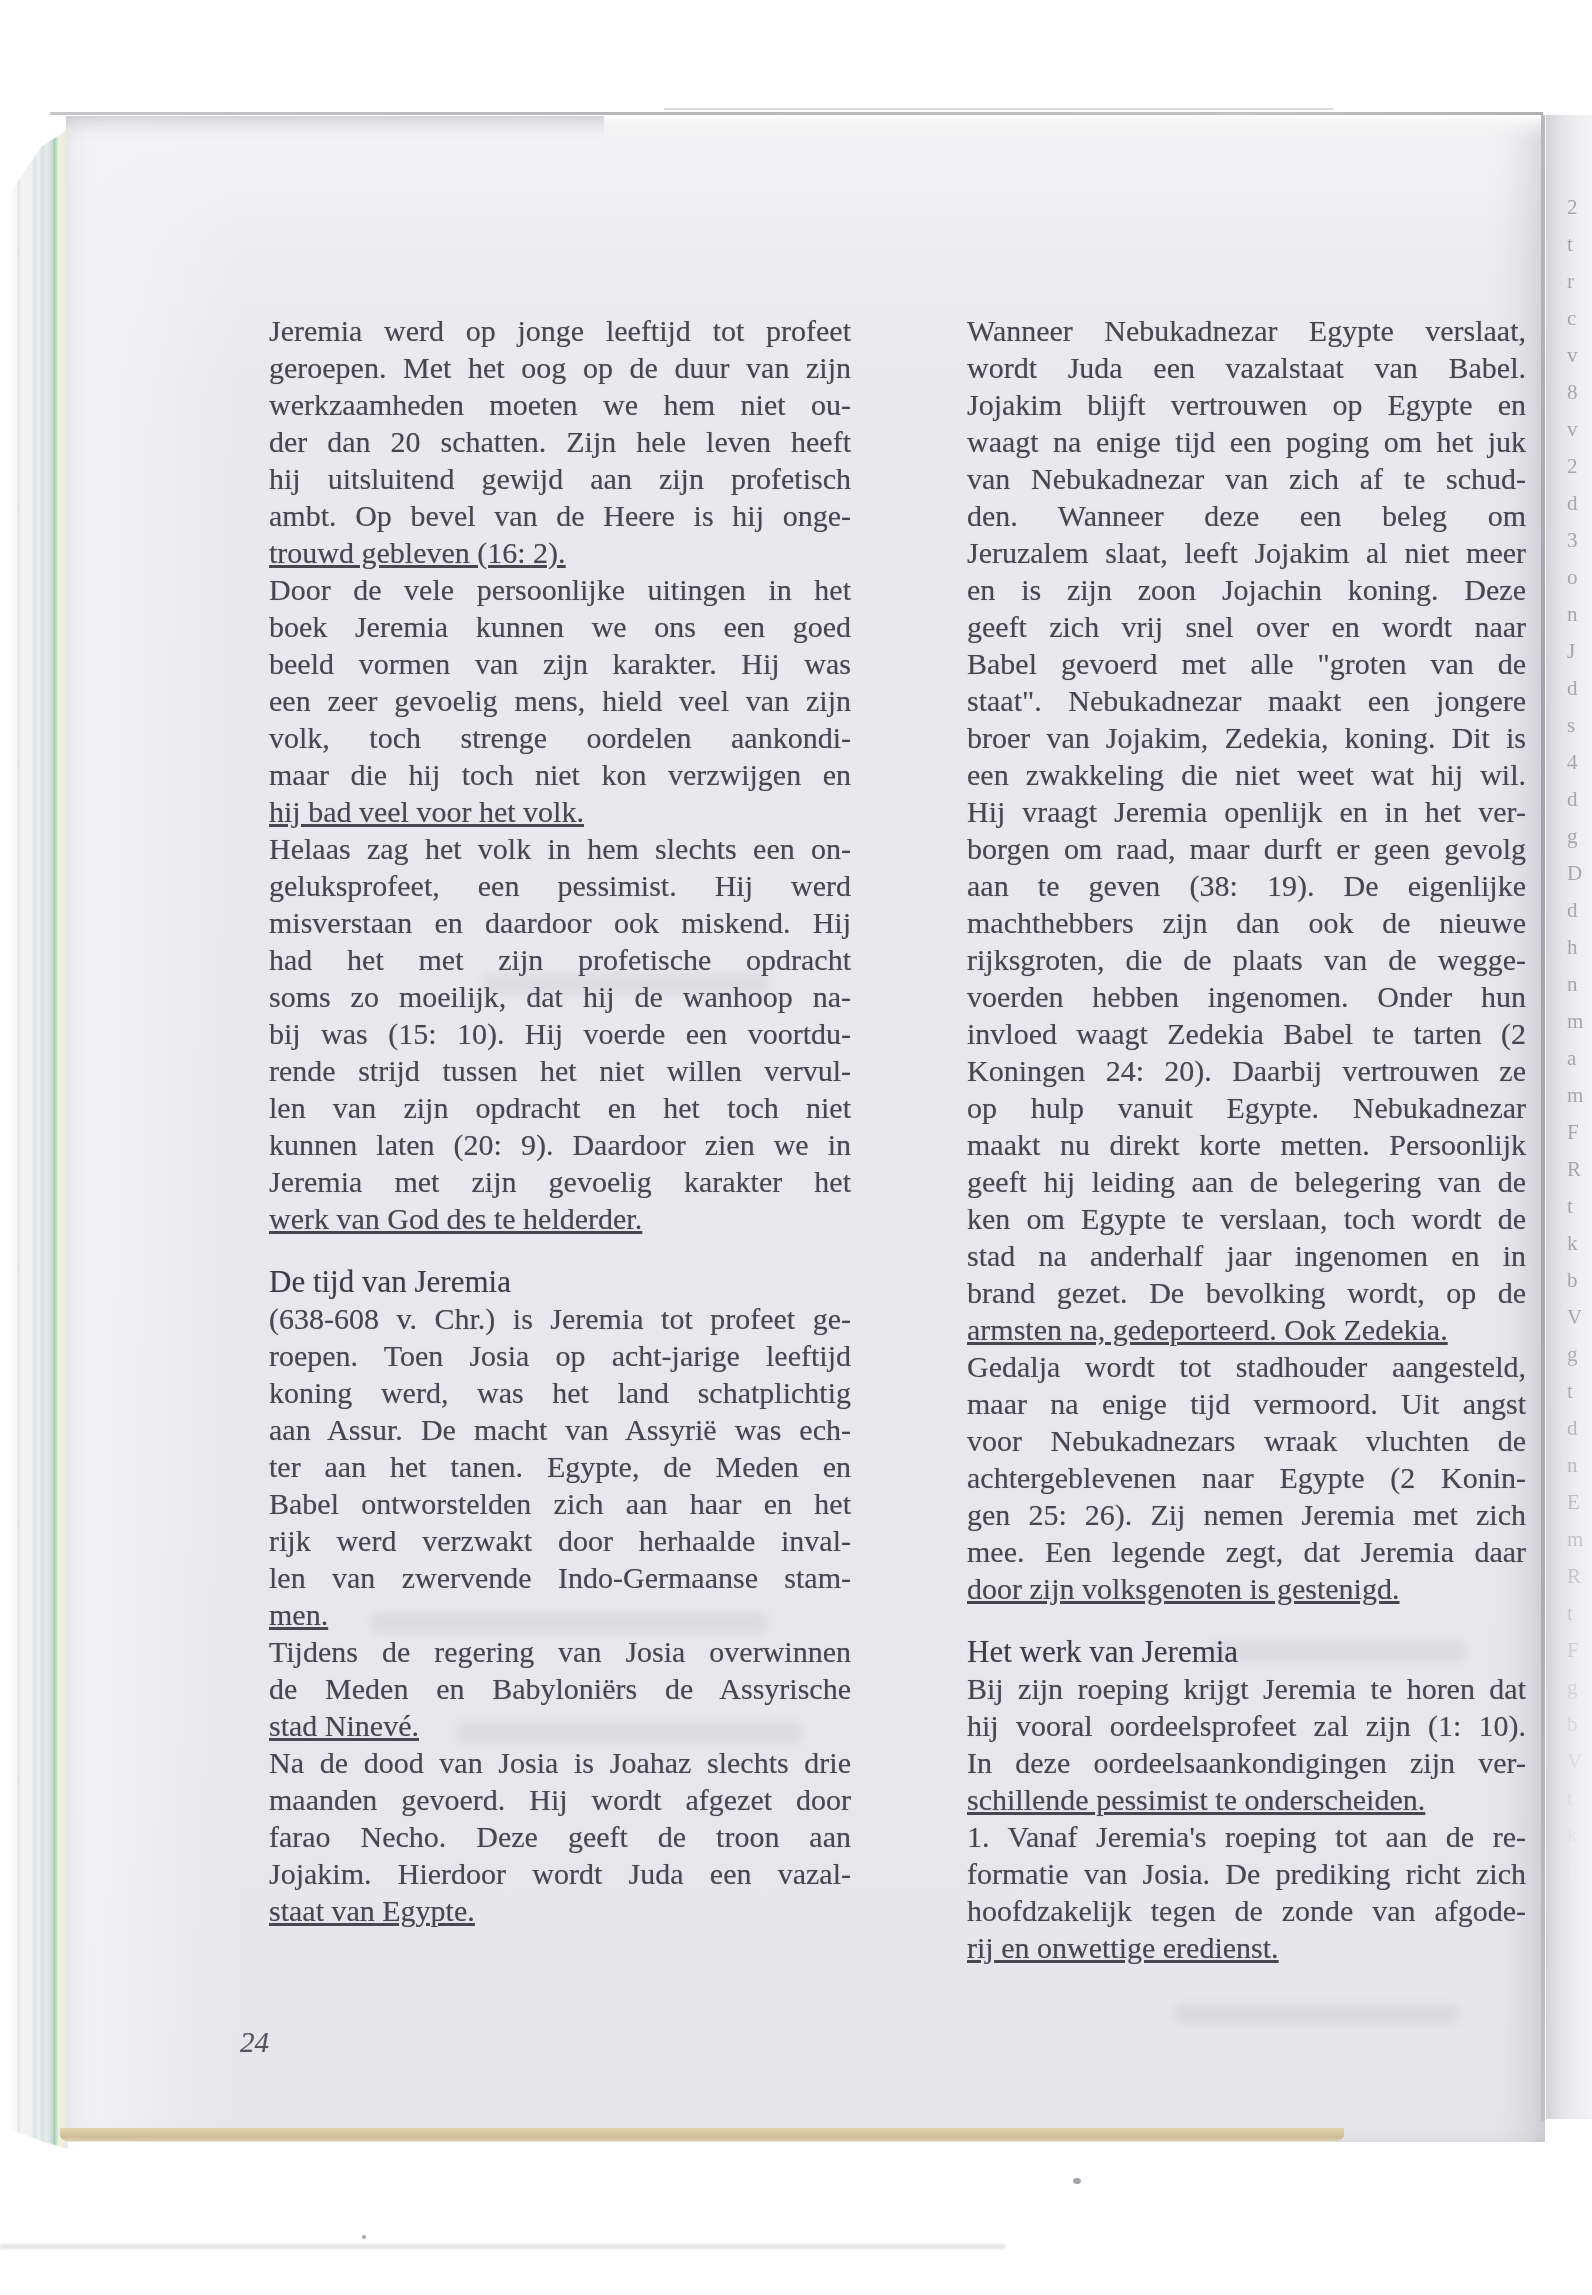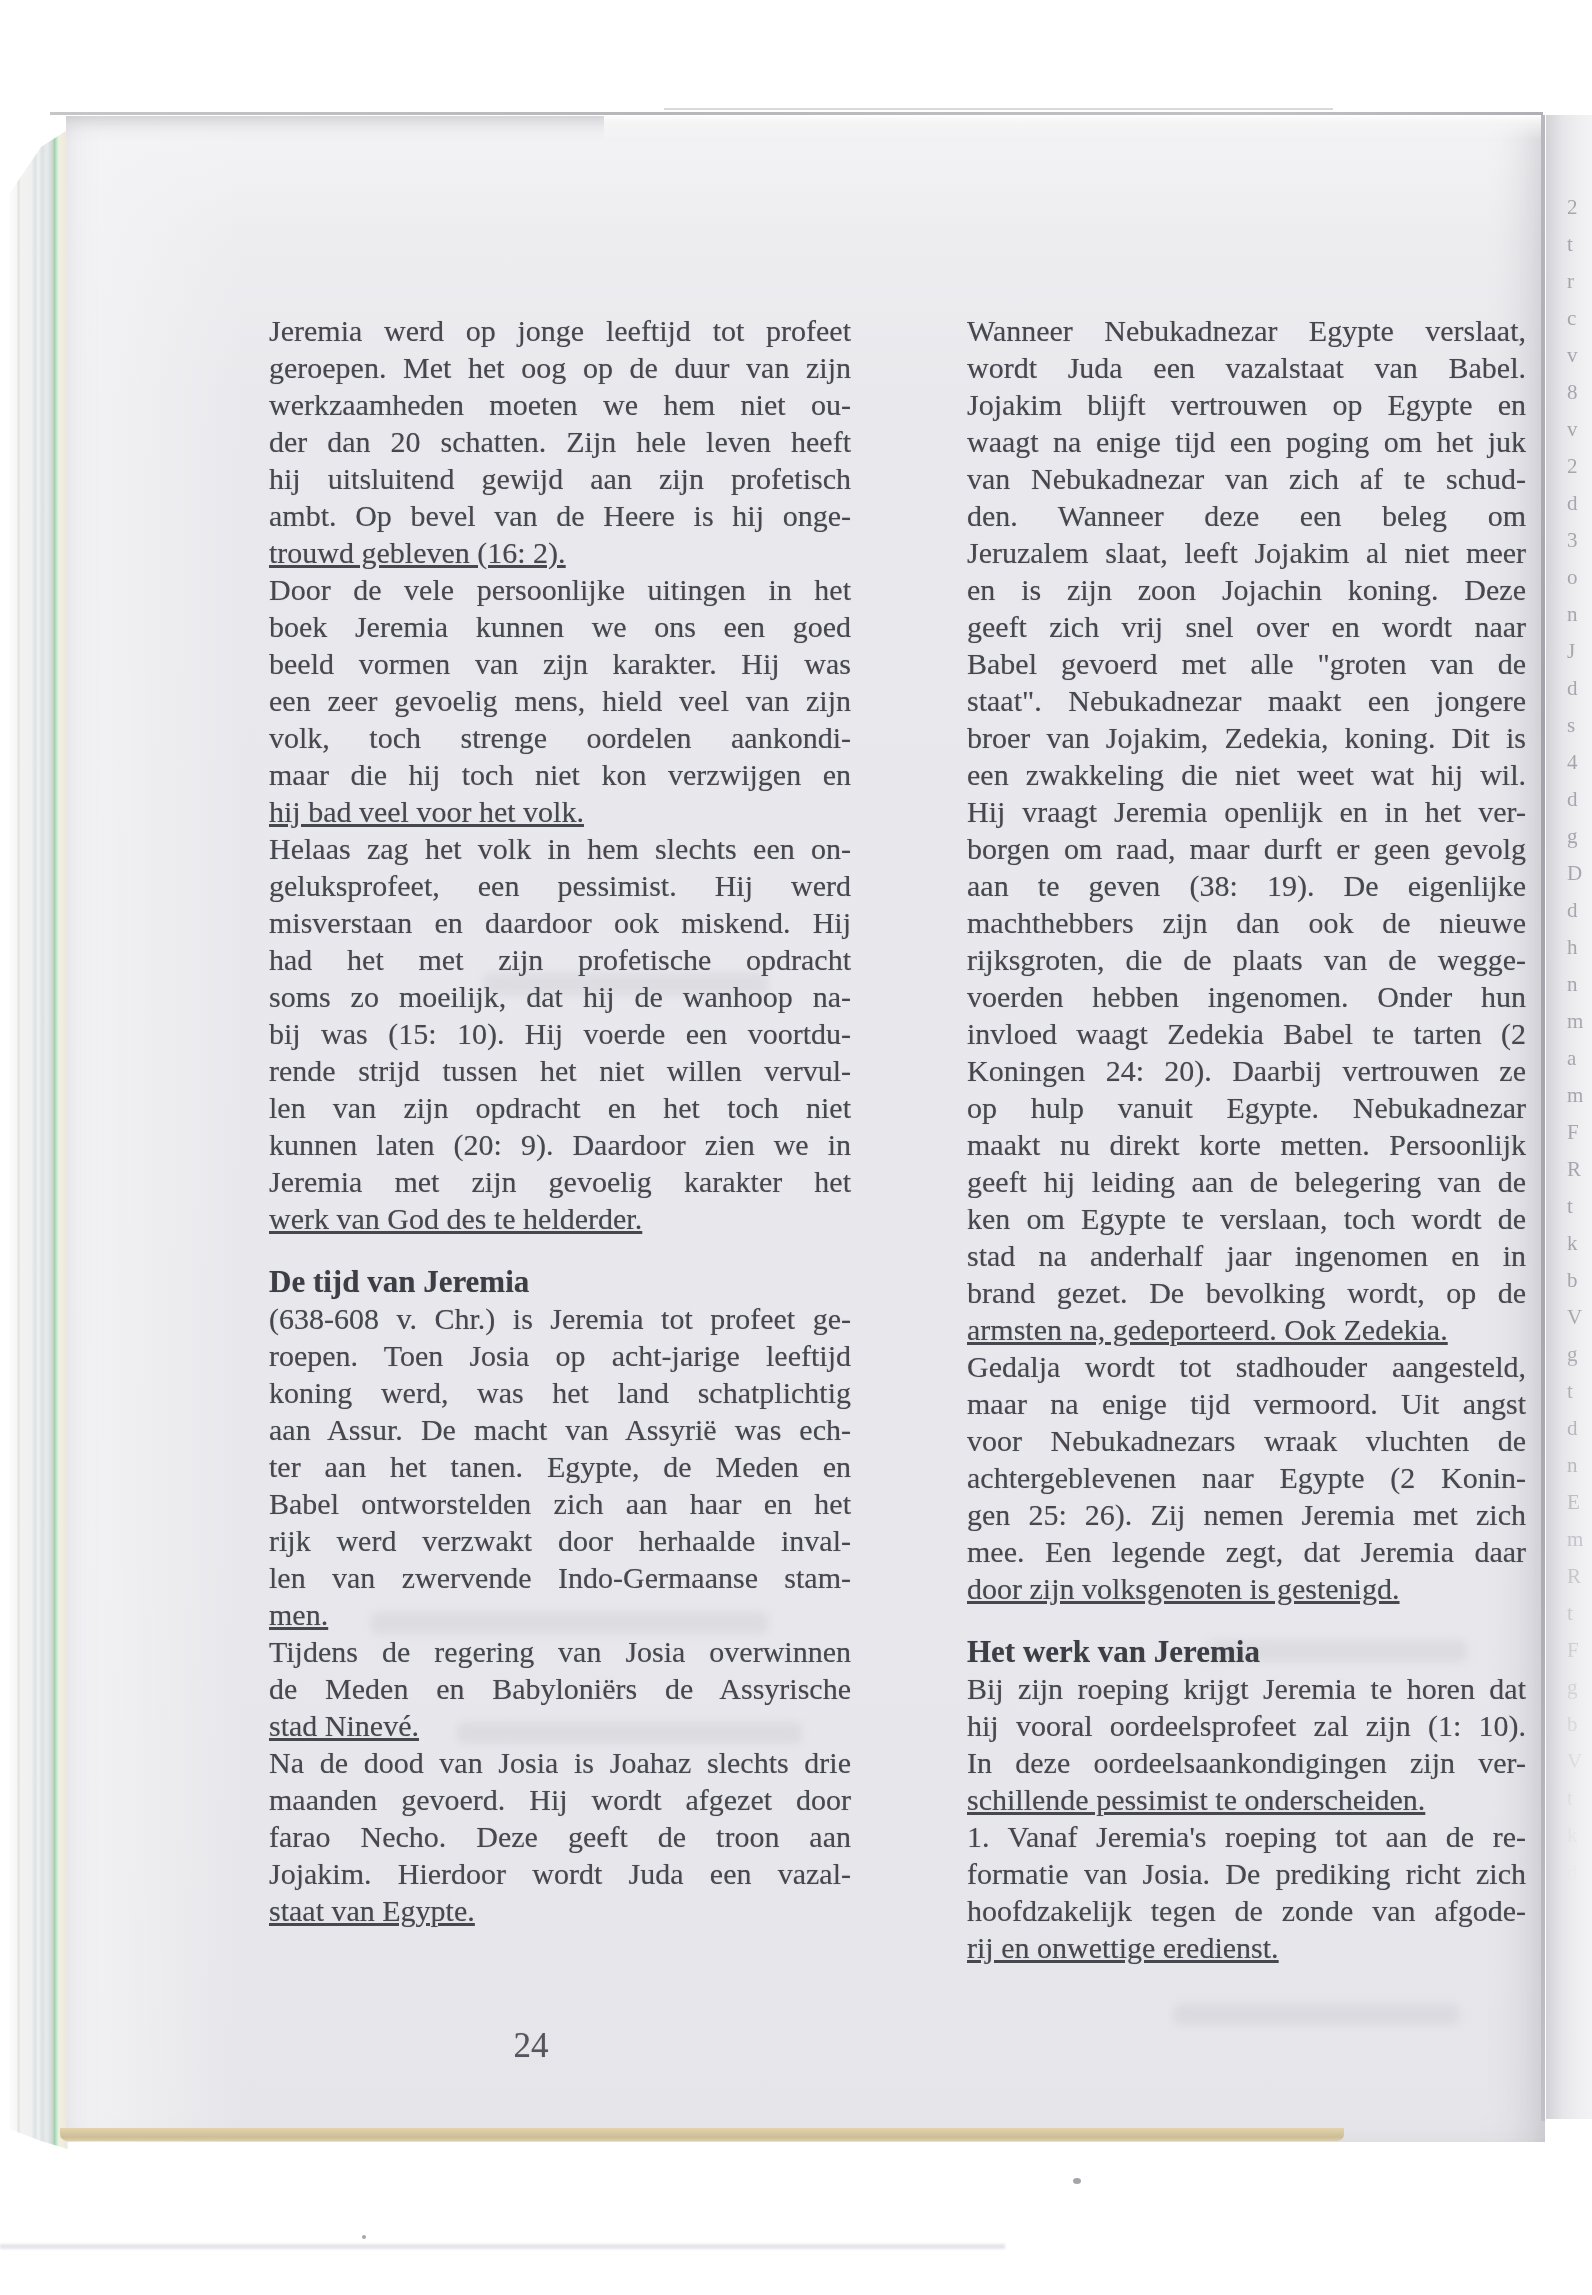--- a/index.html
+++ b/index.html
@@ -84,28 +84,29 @@
   #left-column{left:240px;top:312px;width:582px;}
   #right-column{left:938px;top:312px;width:559px;}
   .ln{
     height:37px;line-height:37px;font-size:30px;
     text-align:justify;text-align-last:justify;
     white-space:nowrap;
   }
   .ln.end{text-align-last:left;text-decoration:underline;}
   .ln.heading{
     margin-top:26px;
-    font-weight:bold;font-size:31px;
+    font-weight:normal;font-size:31px;
     text-align-last:left;
     color:#3d3d46;
   }
   #page-number{
     position:absolute;left:240px;top:2026px;width:582px;
-    text-align:center;font-size:35px;color:#55555e;
+    text-align:left;font-size:29px;color:#55555e;
     text-shadow:0 0 0.9px rgba(70,70,82,.4);
+    font-style:italic;
   }
 </style>
 </head>
 <body>
 
 <div id="scan">
 
   <div id="page-edge-stack"></div>
 
   <div id="book-page"></div>

